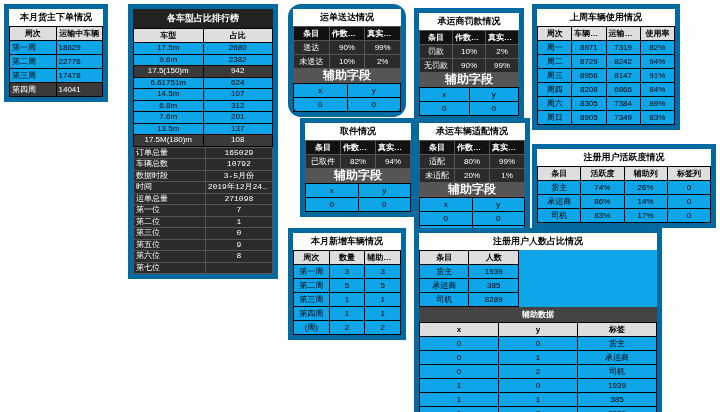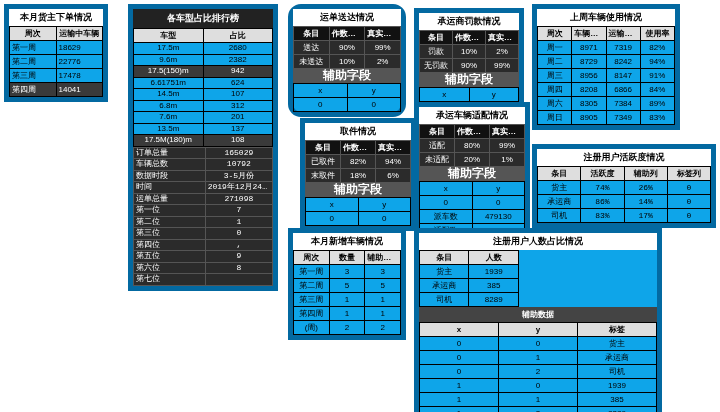--- a/index.html
+++ b/index.html
@@ -133,24 +133,20 @@
           </tr>
       <tr>
             <td class="lt">第二位</td>
             <td>1</td>
           </tr>
       <tr>
             <td class="lt">第三位</td>
             <td>0</td>
           </tr>
       <tr>
-            <td class="lt">第四位</td>
-            <td>,</td>
-          </tr>
-      <tr>
             <td class="lt">第五位</td>
             <td>9</td>
           </tr>
       <tr>
             <td class="lt">第六位</td>
             <td>8</td>
           </tr>
       <tr>
             <td class="lt">第七位</td>
             <td></td>
@@ -293,44 +289,39 @@
         <th class="darkhdr">条目</th>
         <th class="darkhdr">作数数据</th>
         <th class="darkhdr">真实数据</th>
       </tr>
       <tr>
             <td>已取件</td>
             <td>82%</td>
             <td>94%</td>
           </tr>
       <tr>
-            <td>末取件</td>
-            <td>18%</td>
-            <td>6%</td>
-          </tr>
-      <tr>
             <td class="sub" colspan="3">辅助字段</td>
           </tr>
     </tbody>
       </table>
     <table>
       <tbody>
           <tr>
             <td>x</td>
             <td>y</td>
           </tr>
       <tr>
             <td>0</td>
             <td>0</td>
           </tr>
     </tbody>
       </table>
   </div>
 
-  <div class="panel" style="left:414px;top:102px;width:116px;">
+  <div class="panel" style="left:414px;top:118px;width:116px;">
     <div class="title">承运车辆适配情况</div>
     <table class="dark">
       <tbody>
           <tr>
         <th class="darkhdr">条目</th>
         <th class="darkhdr">作数数据</th>
         <th class="darkhdr">真实数据</th>
       </tr>
       <tr>
             <td>适配</td>
@@ -400,21 +391,21 @@
           </tr>
       <tr>
             <td>(周)</td>
             <td>2</td>
             <td>2</td>
           </tr>
     </tbody>
       </table>
   </div>
 
-  <div class="panel" style="left:532px;top:144px;width:184px;font-family:Liberation Mono, monospace;">
+  <div class="panel" style="left:532px;top:144px;width:184px;">
     <div class="title">注册用户活跃度情况</div>
     <table>
       <tbody>
           <tr>
         <th class="greyhdr">条目</th>
         <th class="greyhdr">活跃度</th>
         <th class="greyhdr">辅助列</th>
         <th class="greyhdr">标签列</th>
       </tr>
       <tr>

